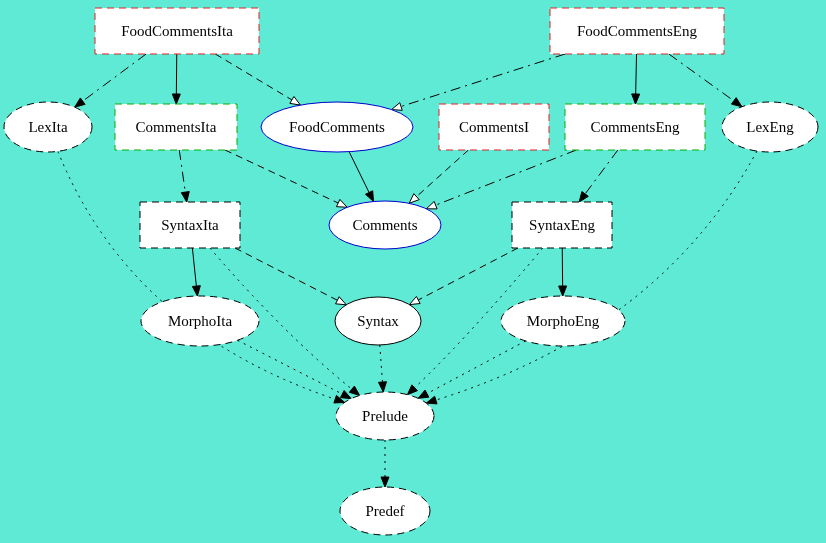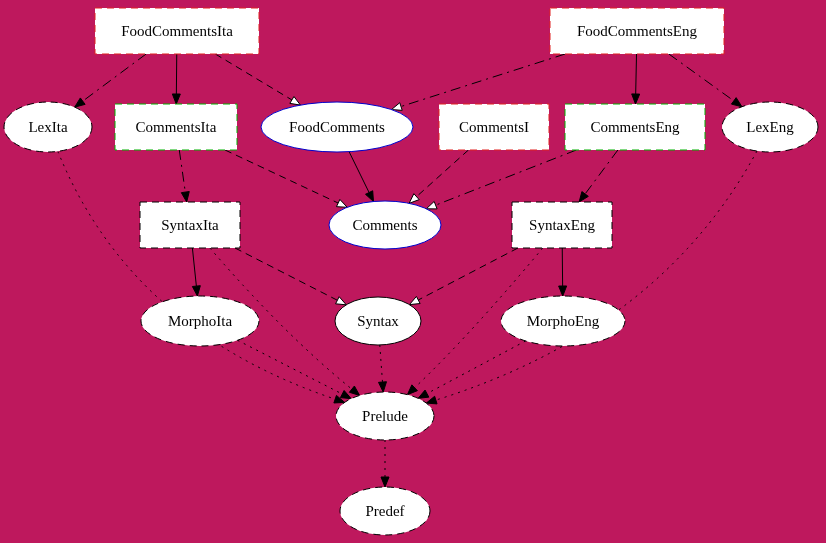--- a/index.html
+++ b/index.html
@@ -1,16 +1,16 @@
 <!DOCTYPE html>
 <html><head>
 <meta charset="utf-8">
 <style>
   html,body{margin:0;padding:0;background:#ffffff;}
-  .canvas{position:relative;width:826px;height:543px;background:#be185d;overflow:hidden;}
+  .canvas{position:relative;width:826px;height:543px;background:#5eead4;overflow:hidden;}
   svg text{font-family:"Liberation Serif","DejaVu Serif",serif;font-size:15px;fill:#000;}
 </style>
 </head>
 <body>
 
 <div class="canvas">
   <svg id="graph-svg" width="826" height="543" viewBox="0 0 826 543">
       <g>
         <path d="M176.76041666666666,54 L176.34374434905652,94.00054249057463" fill="none" stroke="#000" stroke-width="1"></path>
         <polygon points="176.23958333333334,104 172.34396134528637,93.95887808428536 180.34352735282667,94.0422068968639" fill="#000000" stroke="#000"></polygon>

